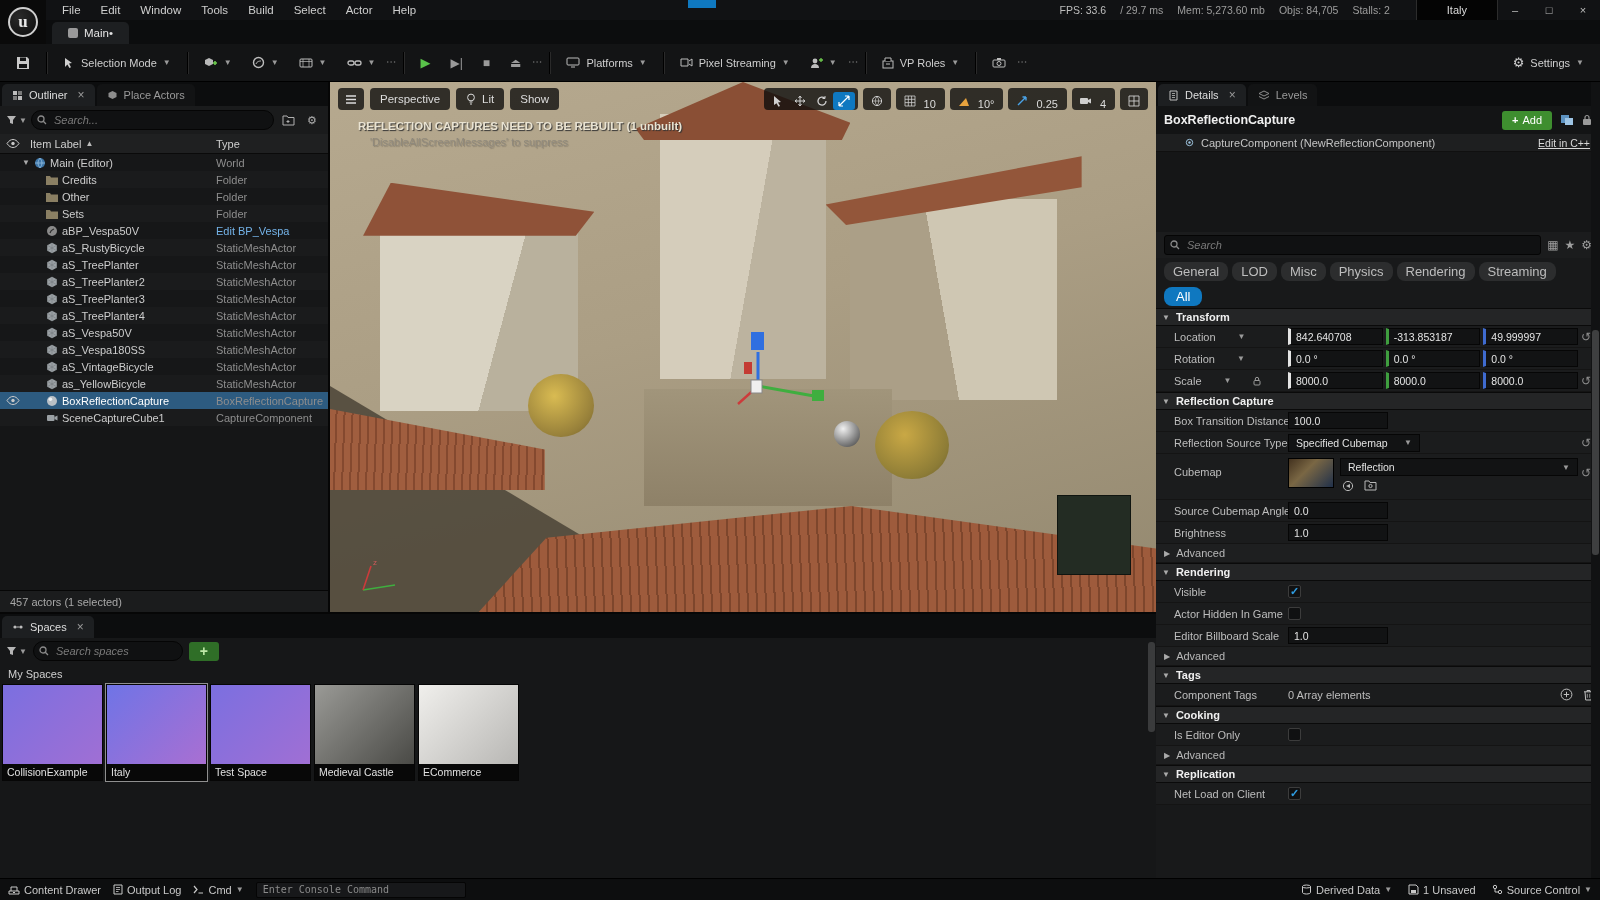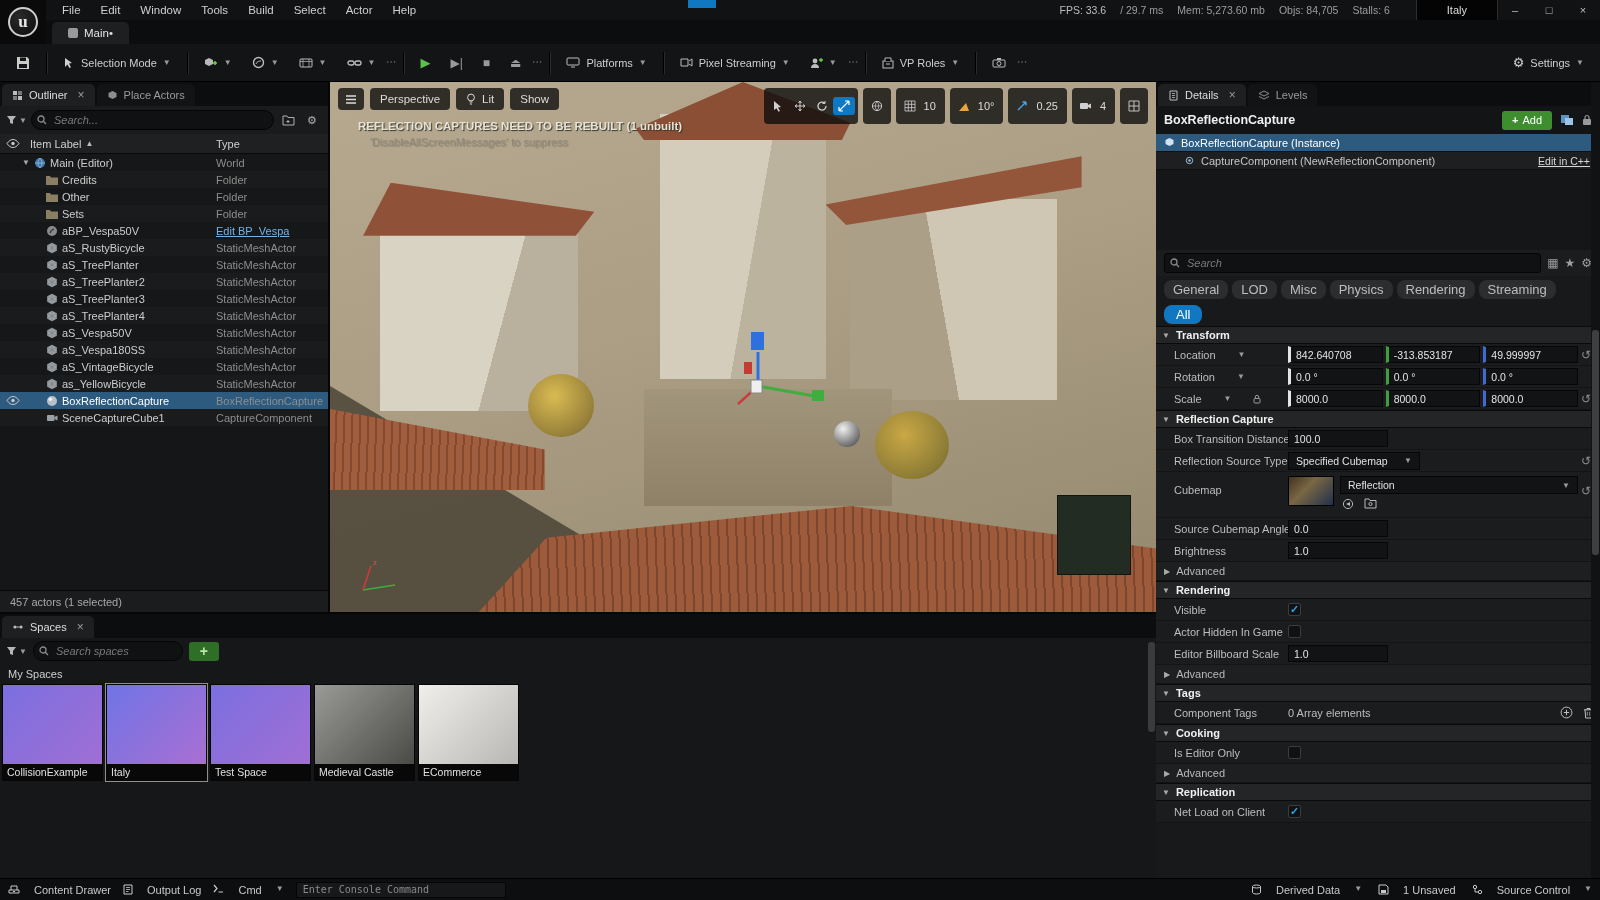--- a/index.html
+++ b/index.html
@@ -72,21 +72,21 @@
 .orow{height:17px;display:flex;align-items:center;padding-left:6px;background:#161718}
 .orow.oalt{background:#1a1b1c}
 .orow.osel{background:#2d5b80}
 .orow.osel .olb{color:#fff}
 .oeye{width:16px;display:flex;align-items:center}
 .oex{width:12px;color:#aaa;font-size:8px}
 .oic{width:16px;display:flex;align-items:center}
 .olb{color:#cdcdcd;white-space:nowrap;overflow:hidden;flex:1}
 .orow[data-lvl="1"] .oex{margin-left:12px}
 .otp{width:112px;color:#8d8d8d;white-space:nowrap}
-.otp.link{color:#74b3e8;text-decoration:underline}
+.otp.link{color:#74b3e8;}
 .ofoot{height:22px;background:#1b1c1d;border-top:1px solid #060606;display:flex;align-items:center;
   padding-left:10px;color:#a8a8a8;flex-shrink:0}
 
 
 .viewport{flex:1;position:relative;overflow:hidden;background:#9d9077}
 .scene{position:absolute;inset:0;background:linear-gradient(165deg,#b6a98f 0%,#ab9e84 45%,#93886f 100%)}
 .scene div{position:absolute}
 .shadowwedge{left:0;top:48%;width:46%;height:52%;background:#4a4336;opacity:.85;
   clip-path:polygon(0 18%,100% 100%,0 100%)}
 .s1{left:6%;top:26%;width:24%;height:36%;background:linear-gradient(105deg,#d9d3c3 60%,#b9b19d 60%)}
@@ -108,21 +108,21 @@
   background:radial-gradient(circle at 40% 35%,#c9a845,#8d7c36 70%,#6a5c2a)}
 .plaza{left:38%;top:58%;width:30%;height:22%;background:linear-gradient(180deg,#a1957b,#8e8168)}
 .sphere{left:61%;top:64%;width:26px;height:26px;border-radius:50%;
   background:radial-gradient(circle at 35% 30%,#f0f0f0,#8a8a8a 55%,#3a3a3a)}
 .vover{position:absolute;z-index:3}
 .vbar{top:6px;left:8px;display:flex;gap:6px;align-items:center}
 .vbtn{height:22px;background:rgba(12,12,12,.78);border-radius:4px;display:flex;align-items:center;
   gap:6px;padding:0 10px;color:#dcdcdc;font-size:11.5px}
 .vbtn.icononly{padding:0 7px}
 .vtools{top:6px;right:8px;display:flex;gap:5px;align-items:center}
-.vseg{height:36px;background:rgba(12,12,12,.78);border-radius:4px;display:flex;align-items:center;padding:0 3px}
+.vseg{height:22px;background:rgba(12,12,12,.78);border-radius:4px;display:flex;align-items:flex-end;padding:0 3px}
 .vt{width:22px;height:18px;display:flex;align-items:center;justify-content:center;border-radius:3px;color:#cfcfcf}
 .vt.active{background:#0f78c0;color:#fff}
 .vnum{color:#dcdcdc;padding:0 6px 0 3px;font-size:11px}
 .warn{left:28px;top:38px;font-size:11.5px;font-weight:bold;color:#e9e3d2;text-shadow:1px 1px 1px #333}
 .warn2{left:40px;top:54px;font-size:11px;color:#8f897c;text-shadow:1px 1px 1px #44403655}
 .gizmo{left:47%;top:46%}
 .axismini{left:3%;bottom:3%}
 
 
 .spaces{flex:1;background:#161718;display:flex;flex-direction:column;border-top:2px solid #060606;position:relative}
@@ -187,21 +187,21 @@
 .cubright{flex:1;display:flex;flex-direction:column;gap:4px;min-width:0}
 .cubicons{display:flex;gap:10px;color:#b8b8b8;font-size:12px;padding-left:2px}
 .arrinfo{color:#bdbdbd}
 .tagicons{margin-left:auto;display:flex;gap:10px;align-items:center;color:#c0c0c0}
 .vsbtrack{position:absolute;right:0;top:0;bottom:0;width:9px;background:#111213}
 .vsb{position:absolute;right:1px;top:248px;width:7px;height:225px;background:#3e3f40;border-radius:3px}
 
 
 .statusbar{height:22px;background:#0d0e0f;border-top:1px solid #000;display:flex;align-items:center;
   padding:0 8px;gap:12px;flex-shrink:0}
-.sbitem{display:flex;align-items:flex-start;gap:14px;color:#c9c9c9}
+.sbitem{display:flex;align-items:center;gap:4px;color:#c9c9c9}
 .console{width:210px;height:16px;background:#17181a;border:1px solid #050505;border-radius:2px;
   color:#bdbdbd;font-family:"DejaVu Sans Mono",monospace;font-size:10px;padding:0 6px;outline:none}
 .console::placeholder{color:#8a8a8a}
 .sb-right{margin-left:auto;display:flex;gap:16px;align-items:center}
 svg{display:block}
 </style>
 </head>
 <body>
 
 <div id="app">
@@ -221,21 +221,21 @@
         <span class="mitem">Select</span>
         <span class="mitem">Actor</span>
         <span class="mitem">Help</span>
       </span>
     <div class="mb-right">
       <div class="stats">
         <b>FPS: 33.6</b>
         <span>/ 29.7 ms</span>
         <span>Mem: 5,273.60 mb</span>
         <span>Objs: 84,705</span>
-        <span>Stalls: 6</span>
+        <span>Stalls: 2</span>
       </div>
       <div class="projecttab">Italy</div>
       <div class="winbtns">
         <div class="winbtn">–</div>
         <div class="winbtn">□</div>
         <div class="winbtn close">×</div>
       </div>
     </div>
   </div>
 
@@ -833,26 +833,20 @@
               <rect x="1" y="1" width="8" height="8" fill="#5d93c2"></rect>
               <rect x="5" y="4" width="8" height="7" fill="#9dc4e4"></rect>
             </svg>
         </span>
         <span>
           <svg width="10" height="12" viewBox="0 0 10 12">
               <rect x="1" y="5" width="8" height="6" rx="1" fill="#9a9a9a"></rect>
               <path d="M3 5V3.5a2 2 0 014 0V5" stroke="#9a9a9a" fill="none" stroke-width="1.2"></path>
             </svg>
         </span>
-      </div>
-      <div class="irow isel">
-        <svg width="11" height="11" viewBox="0 0 11 11">
-            <path d="M5.5 1l4 2v4l-4 2-4-2V3z" fill="#cfe2f0"></path>
-          </svg>
-        <span>BoxReflectionCapture (Instance)</span>
       </div>
       <div class="irow comp">
         <svg width="11" height="11" viewBox="0 0 11 11">
             <circle cx="5.5" cy="5.5" r="3.2" fill="none" stroke="#9ec4de"></circle>
             <circle cx="5.5" cy="5.5" r="1.2" fill="#9ec4de"></circle>
           </svg>
         <span>CaptureComponent (NewReflectionComponent)</span>
         <span class="editcpp">Edit in C++</span>
       </div>
       <div class="dgap"></div>

